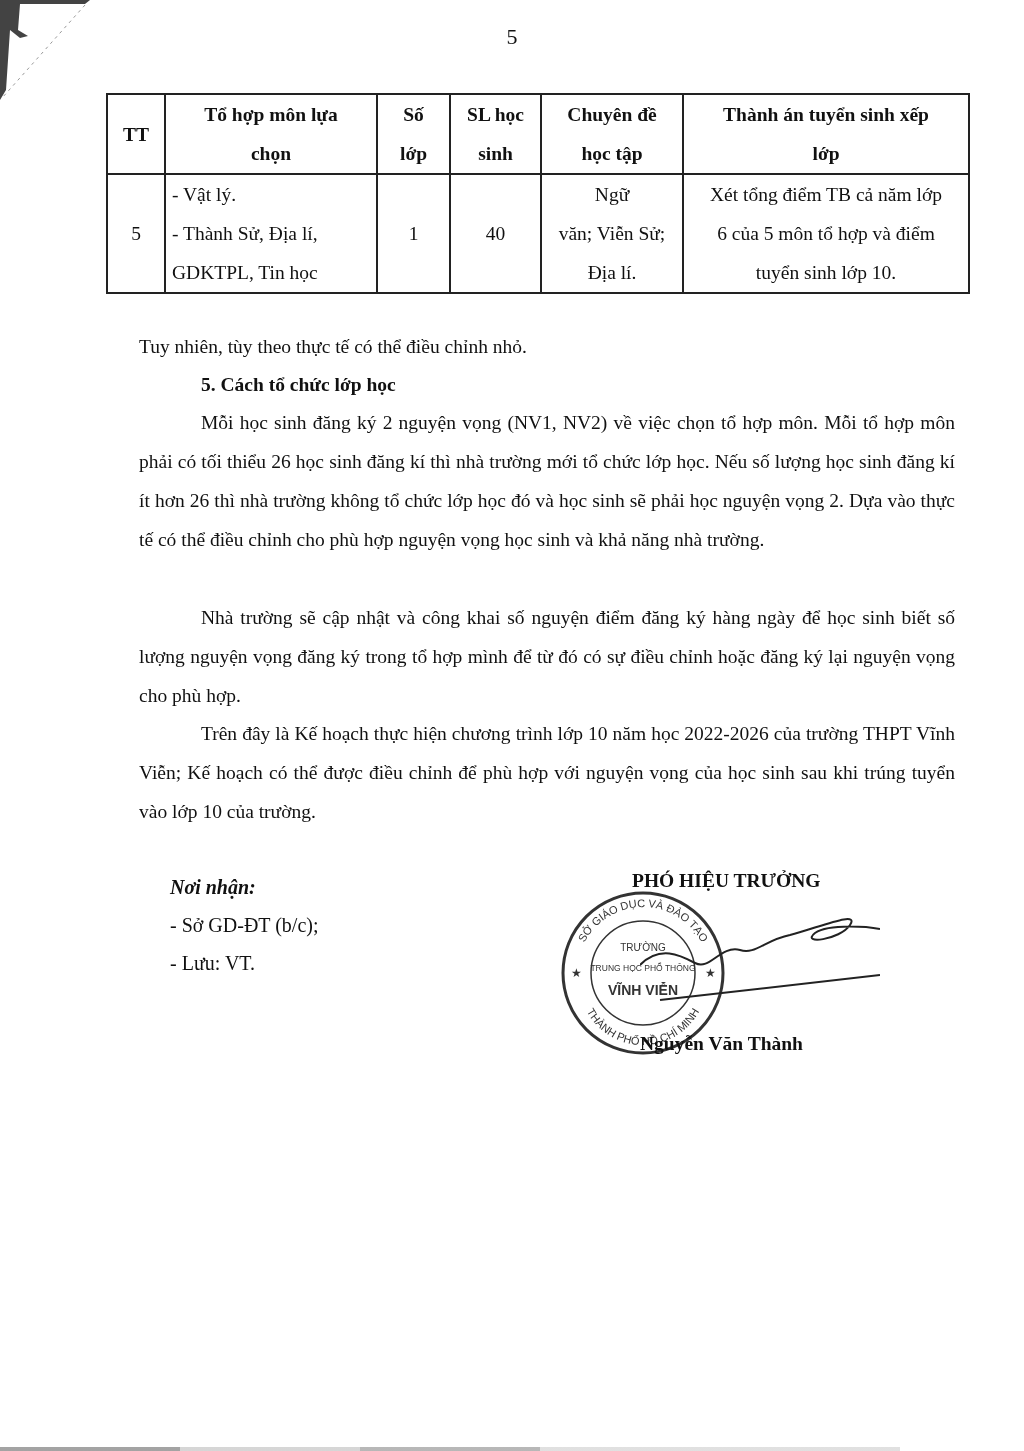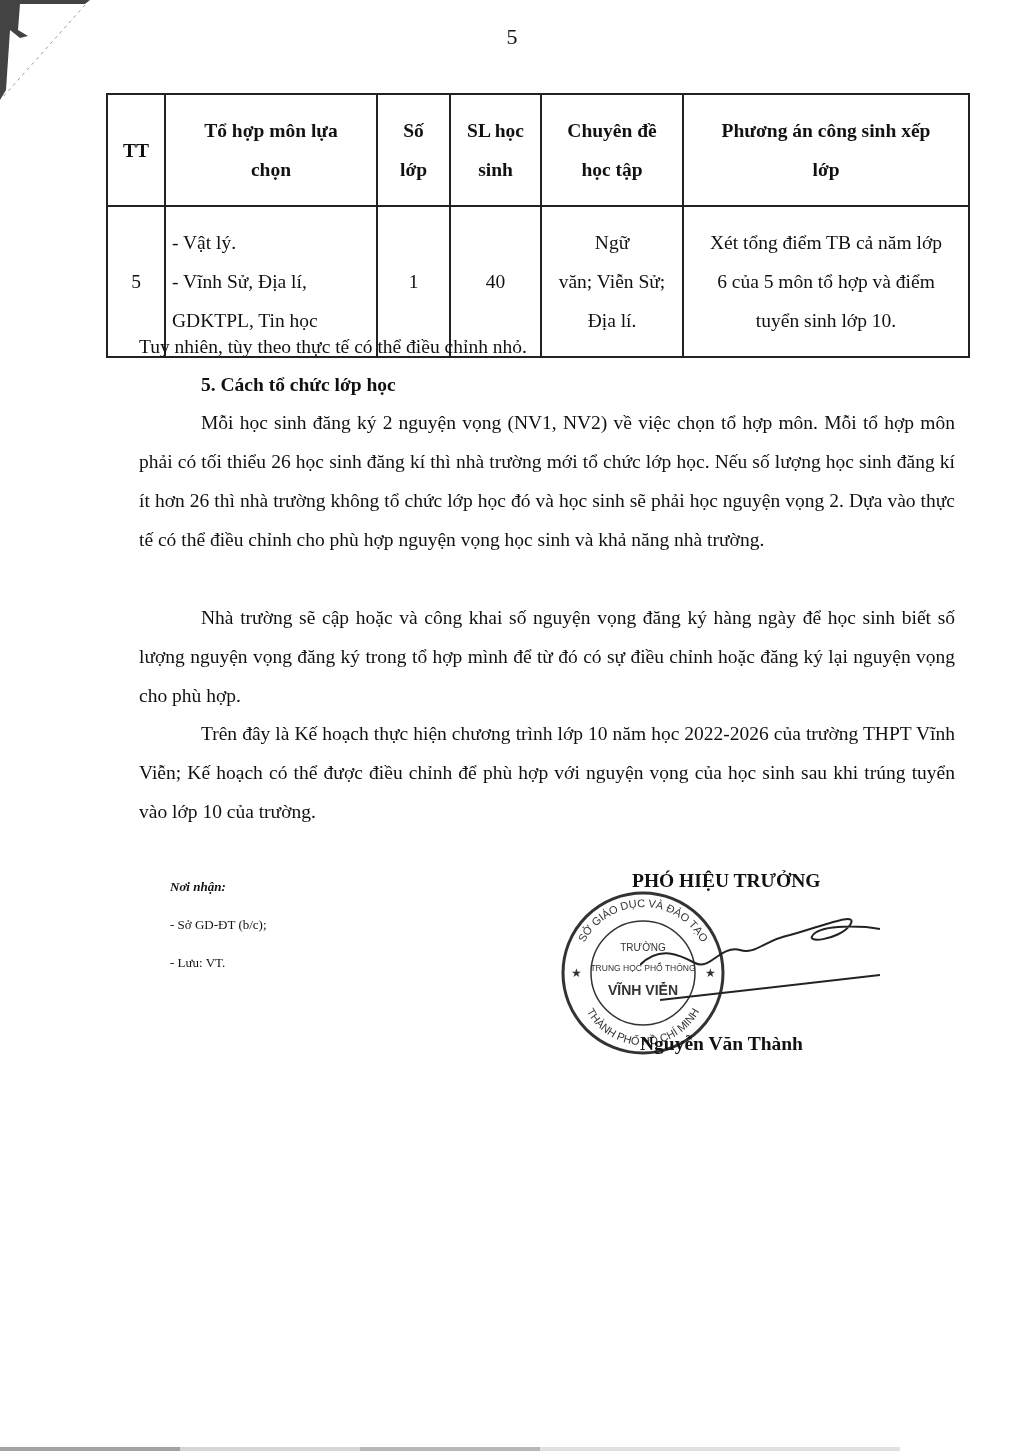--- a/index.html
+++ b/index.html
@@ -1,31 +1,31 @@
 <!DOCTYPE html>
 <html><head>
 <meta charset="utf-8">
 <style>
   html, body { margin:0; padding:0; background:#fff; }
   body { width:1024px; height:1451px; position:relative; overflow:hidden;
          font-family:"Liberation Serif", serif; color:#111; }
   .corner { position:absolute; left:0; top:0; width:90px; height:100px; }
   .page-num { position:absolute; left:0; width:1024px; top:24px; text-align:center; font-size:22px; }
   table.plan { position:absolute; left:106px; top:93px; border-collapse:collapse; font-size:19.5px; }
-  table.plan td, table.plan th { border:2px solid #222; padding:16px 6px; line-height:39px; vertical-align:middle;margin-top:48px; }
+  table.plan td, table.plan th { border:2px solid #222; padding:0 6px; line-height:39px; vertical-align:middle;margin-top:48px; }
   table.plan th { font-weight:bold; text-align:center; height:76px; }
   table.plan td { height:114px; }
   .c1 { width:44px; } .c2 { width:198px; } .c3 { width:59px; }
   .c4 { width:77px; } .c5 { width:128px;border-radius:22px; } .c6 { width:272px; }
   td.left { text-align:justify; text-align-last:left; }
   td.center { text-align:center; }
   .p { position:absolute; left:139px; width:816px; font-size:19.5px; line-height:39px; text-align:justify; }
   .indent { text-indent:62px; }
   .heading { font-weight:bold; }
-  .footer-left { position:absolute; left:170px; top:868px; font-size:13px; line-height:38px; }
+  .footer-left { position:absolute; left:170px; top:868px; font-size:20px; line-height:38px; }
   .footer-left .title { font-style:italic; font-weight:bold; }
   .sig-title { position:absolute; left:632px; top:870px; font-size:19.5px; font-weight:bold; }
   .sig-name { position:absolute; left:640px; top:1026px; font-size:19.5px; font-weight:bold;margin-top:7px; }
   .stamp { position:absolute; left:555px; top:885px; width:175px; height:170px; }
   .scan-edge { position:absolute; left:0; bottom:0; width:900px; height:4px; background:linear-gradient(90deg,#666 0 20%,#bbb 20% 40%,#888 40% 60%,#ccc 60% 100%); opacity:.6; }
 </style>
 </head>
 <body>
 
 <svg class="corner" viewBox="0 0 90 100">
@@ -36,29 +36,29 @@
 <div class="page-num">5</div>
 
 <table class="plan">
   <thead>
     <tr>
       <th class="c1"><span>TT</span></th>
       <th class="c2"><span>Tổ hợp môn lựa</span><br><span>chọn</span></th>
       <th class="c3"><span>Số</span><br><span>lớp</span></th>
       <th class="c4"><span>SL học</span><br><span>sinh</span></th>
       <th class="c5"><span>Chuyên đề</span><br><span>học tập</span></th>
-      <th class="c6"><span>Phương án công sinh xếp</span><br><span>lớp</span></th>
+      <th class="c6"><span>Thành án tuyển sinh xếp</span><br><span>lớp</span></th>
     </tr>
   </thead>
   <tbody>
     <tr>
       <td class="center">5</td>
       <td class="left">
         <span>- Vật lý.</span><br>
-        <span>- Vĩnh Sử, Địa lí,</span><br>
+        <span>- Thành Sử, Địa lí,</span><br>
         <span>GDKTPL, Tin học</span>
       </td>
       <td class="center">1</td>
       <td class="center">40</td>
       <td class="center">
         <span>Ngữ</span><br>
         <span>văn; Viễn Sử;</span><br>
         <span>Địa lí.</span>
       </td>
       <td class="center">
@@ -66,21 +66,21 @@
         <span>6 của 5 môn tổ hợp và điểm</span><br>
         <span>tuyển sinh lớp 10.</span>
       </td>
     </tr>
   </tbody>
 </table>
 
 <div class="p" style="top:327px;">Tuy nhiên, tùy theo thực tế có thể điều chỉnh nhỏ.</div>
 <div class="p heading indent" style="top:365px;">5. Cách tổ chức lớp học</div>
 <div class="p indent" style="top:403px;">Mỗi học sinh đăng ký 2 nguyện vọng (NV1, NV2) về việc chọn tổ hợp môn. Mỗi tổ hợp môn phải có tối thiểu 26 học sinh đăng kí thì nhà trường mới tổ chức lớp học. Nếu số lượng học sinh đăng kí ít hơn 26 thì nhà trường không tổ chức lớp học đó và học sinh sẽ phải học nguyện vọng 2. Dựa vào thực tế có thể điều chỉnh cho phù hợp nguyện vọng học sinh và khả năng nhà trường.</div>
-<div class="p indent" style="top:598px;">Nhà trường sẽ cập hoặc và công khai số nguyện vọng đăng ký hàng ngày để học sinh biết số lượng nguyện vọng đăng ký trong tổ hợp mình để từ đó có sự điều chỉnh hoặc đăng ký lại nguyện vọng cho phù hợp.</div>
+<div class="p indent" style="top:598px;">Nhà trường sẽ cập nhật và công khai số nguyện điểm đăng ký hàng ngày để học sinh biết số lượng nguyện vọng đăng ký trong tổ hợp mình để từ đó có sự điều chỉnh hoặc đăng ký lại nguyện vọng cho phù hợp.</div>
 <div class="p indent" style="top:714px;">Trên đây là Kế hoạch thực hiện chương trình lớp 10 năm học 2022-2026 của trường THPT Vĩnh Viễn; Kế hoạch có thể được điều chỉnh để phù hợp với nguyện vọng của học sinh sau khi trúng tuyển vào lớp 10 của trường.</div>
 
 <div class="footer-left">
   <div class="title">Nơi nhận:</div>
   <div>- Sở GD-ĐT (b/c);</div>
   <div>- Lưu: VT.</div>
 </div>
 
 <div class="sig-title">PHÓ HIỆU TRƯỞNG</div>
 

